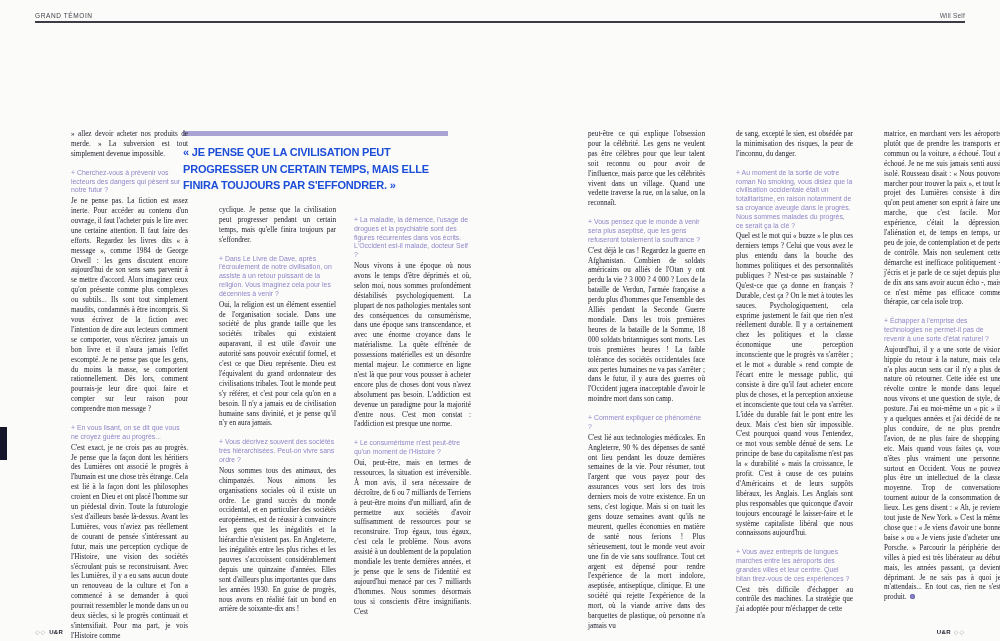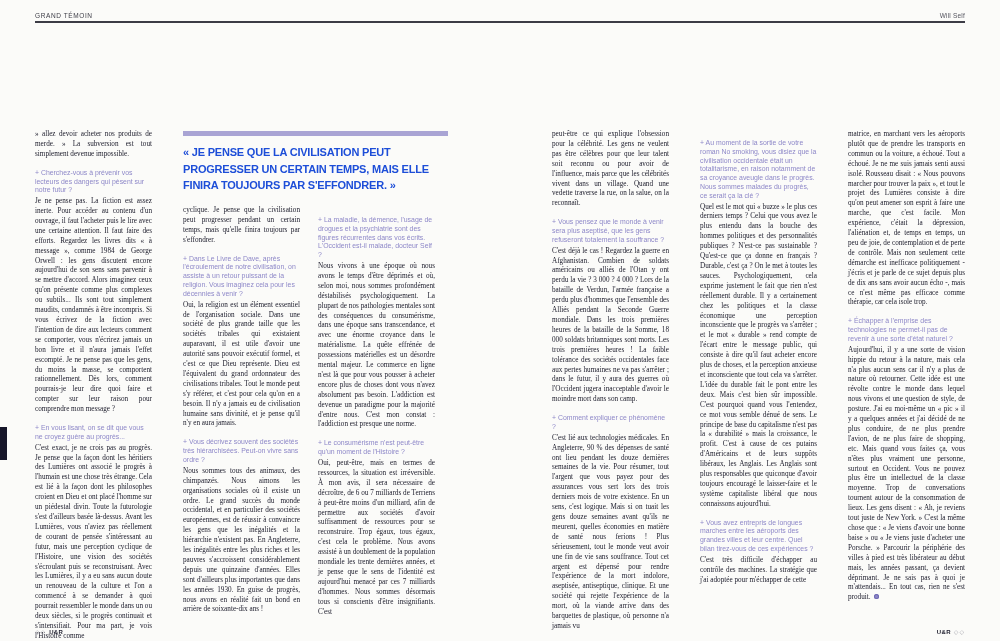--- a/index.html
+++ b/index.html
@@ -22,20 +22,21 @@
   #hdr-left{left:35px;text-transform:uppercase;}
   #hdr-right{right:35px;letter-spacing:0.2px;color:#55555f;}
   #hdr-rule{
     position:absolute;left:35px;top:21px;width:930px;height:2px;
     background:var(--rule);
   }
   .col{
     position:absolute;width:117px;
     font-size:7.2px;line-height:9.9px;text-align:justify;
     color:var(--ink);
+    margin-left:36px;
   }
   .col p{margin:0;padding:0;}
   .col p.body{margin:0 0 0 0;}
   .col p.q{
     font-family:"Liberation Sans", sans-serif;
     font-size:6.9px;line-height:8.8px;
     color:var(--accent);
     text-align:left;
     margin:9px 0 2px 0;
   }
@@ -103,20 +104,21 @@
     <p class="body">Oui, peut-être, mais en termes de ressources, la situation est irréversible. À mon avis, il sera nécessaire de décroître, de 6 ou 7 milliards de Terriens à peut-être moins d'un milliard, afin de permettre aux sociétés d'avoir suffisamment de ressources pour se reconstruire. Trop égaux, tous égaux, c'est cela le problème. Nous avons assisté à un doublement de la population mondiale les trente dernières années, et je pense que le sens de l'identité est aujourd'hui menacé par ces 7 milliards d'hommes. Nous sommes désormais tous si conscients d'être insignifiants. C'est</p>
   </div>
 <div class="col" id="col3" style="left:552px; top:130px;">
     <p class="body">peut-être ce qui explique l'obsession pour la célébrité. Les gens ne veulent pas être célèbres pour que leur talent soit reconnu ou pour avoir de l'influence, mais parce que les célébrités vivent dans un village. Quand une vedette traverse la rue, on la salue, on la reconnaît.</p>
     <p class="q">+ Vous pensez que le monde à venir sera plus aseptisé, que les gens refuseront totalement la souffrance ?</p>
     <p class="body">C'est déjà le cas ! Regardez la guerre en Afghanistan. Combien de soldats américains ou alliés de l'Otan y ont perdu la vie ? 3 000 ? 4 000 ? Lors de la bataille de Verdun, l'armée française a perdu plus d'hommes que l'ensemble des Alliés pendant la Seconde Guerre mondiale. Dans les trois premières heures de la bataille de la Somme, 18 000 soldats britanniques sont morts. Les trois premières heures ! La faible tolérance des sociétés occidentales face aux pertes humaines ne va pas s'arrêter ; dans le futur, il y aura des guerres où l'Occident jugera inacceptable d'avoir le moindre mort dans son camp.</p>
     <p class="q">+ Comment expliquer ce phénomène ?</p>
     <p class="body">C'est lié aux technologies médicales. En Angleterre, 90 % des dépenses de santé ont lieu pendant les douze dernières semaines de la vie. Pour résumer, tout l'argent que vous payez pour des assurances vous sert lors des trois derniers mois de votre existence. En un sens, c'est logique. Mais si on tuait les gens douze semaines avant qu'ils ne meurent, quelles économies en matière de santé nous ferions ! Plus sérieusement, tout le monde veut avoir une fin de vie sans souffrance. Tout cet argent est dépensé pour rendre l'expérience de la mort indolore, aseptisée, antiseptique, clinique. Et une société qui rejette l'expérience de la mort, où la viande arrive dans des barquettes de plastique, où personne n'a jamais vu</p>
   </div>
 <div class="col" id="col4" style="left:700px; top:130px;">
+    <p class="body">de sang, excepté le sien, est obsédée par la minimisation des risques, la peur de l'inconnu, du danger.</p>
     <p class="q">+ Au moment de la sortie de votre roman No smoking, vous disiez que la civilisation occidentale était un totalitarisme, en raison notamment de sa croyance aveugle dans le progrès. Nous sommes malades du progrès, ce serait ça la clé ?</p>
     <p class="body">Quel est le mot qui « buzze » le plus ces derniers temps ? Celui que vous avez le plus entendu dans la bouche des hommes politiques et des personnalités publiques ? N'est-ce pas sustainable ? Qu'est-ce que ça donne en français ? Durable, c'est ça ? On le met à toutes les sauces. Psychologiquement, cela exprime justement le fait que rien n'est réellement durable. Il y a certainement chez les politiques et la classe économique une perception inconsciente que le progrès va s'arrêter ; et le mot « durable » rend compte de l'écart entre le message public, qui consiste à dire qu'il faut acheter encore plus de choses, et la perception anxieuse et inconsciente que tout cela va s'arrêter. L'idée du durable fait le pont entre les deux. Mais c'est bien sûr impossible. C'est pourquoi quand vous l'entendez, ce mot vous semble dénué de sens. Le principe de base du capitalisme n'est pas la « durabilité » mais la croissance, le profit. C'est à cause de ces putains d'Américains et de leurs suppôts libéraux, les Anglais. Les Anglais sont plus responsables que quiconque d'avoir toujours encouragé le laisser-faire et le système capitaliste libéral que nous connaissons aujourd'hui.</p>
     <p class="q">+ Vous avez entrepris de longues marches entre les aéroports des grandes villes et leur centre. Quel bilan tirez-vous de ces expériences ?</p>
     <p class="body">C'est très difficile d'échapper au contrôle des machines. La stratégie que j'ai adoptée pour m'échapper de cette</p>
   </div>
 <div class="col" id="col5" style="left:848px; top:130px;">
     <p class="body">matrice, en marchant vers les aéroports plutôt que de prendre les transports en commun ou la voiture, a échoué. Tout a échoué. Je ne me suis jamais senti aussi isolé. Rousseau disait : « Nous pouvons marcher pour trouver la paix », et tout le projet des Lumières consiste à dire qu'on peut amener son esprit à faire une marche, que c'est facile. Mon expérience, c'était la dépression, l'aliénation et, de temps en temps, un peu de joie, de contemplation et de perte de contrôle. Mais non seulement cette démarche est inefficace politiquement - j'écris et je parle de ce sujet depuis plus de dix ans sans avoir aucun écho -, mais ce n'est même pas efficace comme thérapie, car cela isole trop.</p>
     <p class="q">+ Échapper à l'emprise des technologies ne permet-il pas de revenir à une sorte d'état naturel ?</p>
     <p class="body">Aujourd'hui, il y a une sorte de vision hippie du retour à la nature, mais cela n'a plus aucun sens car il n'y a plus de nature où retourner. Cette idée est une révolte contre le monde dans lequel nous vivons et une question de style, de posture. J'ai eu moi-même un « pic » il y a quelques années et j'ai décidé de ne plus conduire, de ne plus prendre l'avion, de ne plus faire de shopping, etc. Mais quand vous faites ça, vous n'êtes plus vraiment une personne, surtout en Occident. Vous ne pouvez plus être un intellectuel de la classe moyenne. Trop de conversations tournent autour de la consommation de lieux. Les gens disent : « Ah, je reviens tout juste de New York. » C'est la même chose que : « Je viens d'avoir une bonne baise » ou « Je viens juste d'acheter une Porsche. » Parcourir la périphérie des villes à pied est très libérateur au début mais, les années passant, ça devient déprimant. Je ne sais pas à quoi je m'attendais... En tout cas, rien ne s'est produit. <span class="endmark"></span></p>
   </div>

